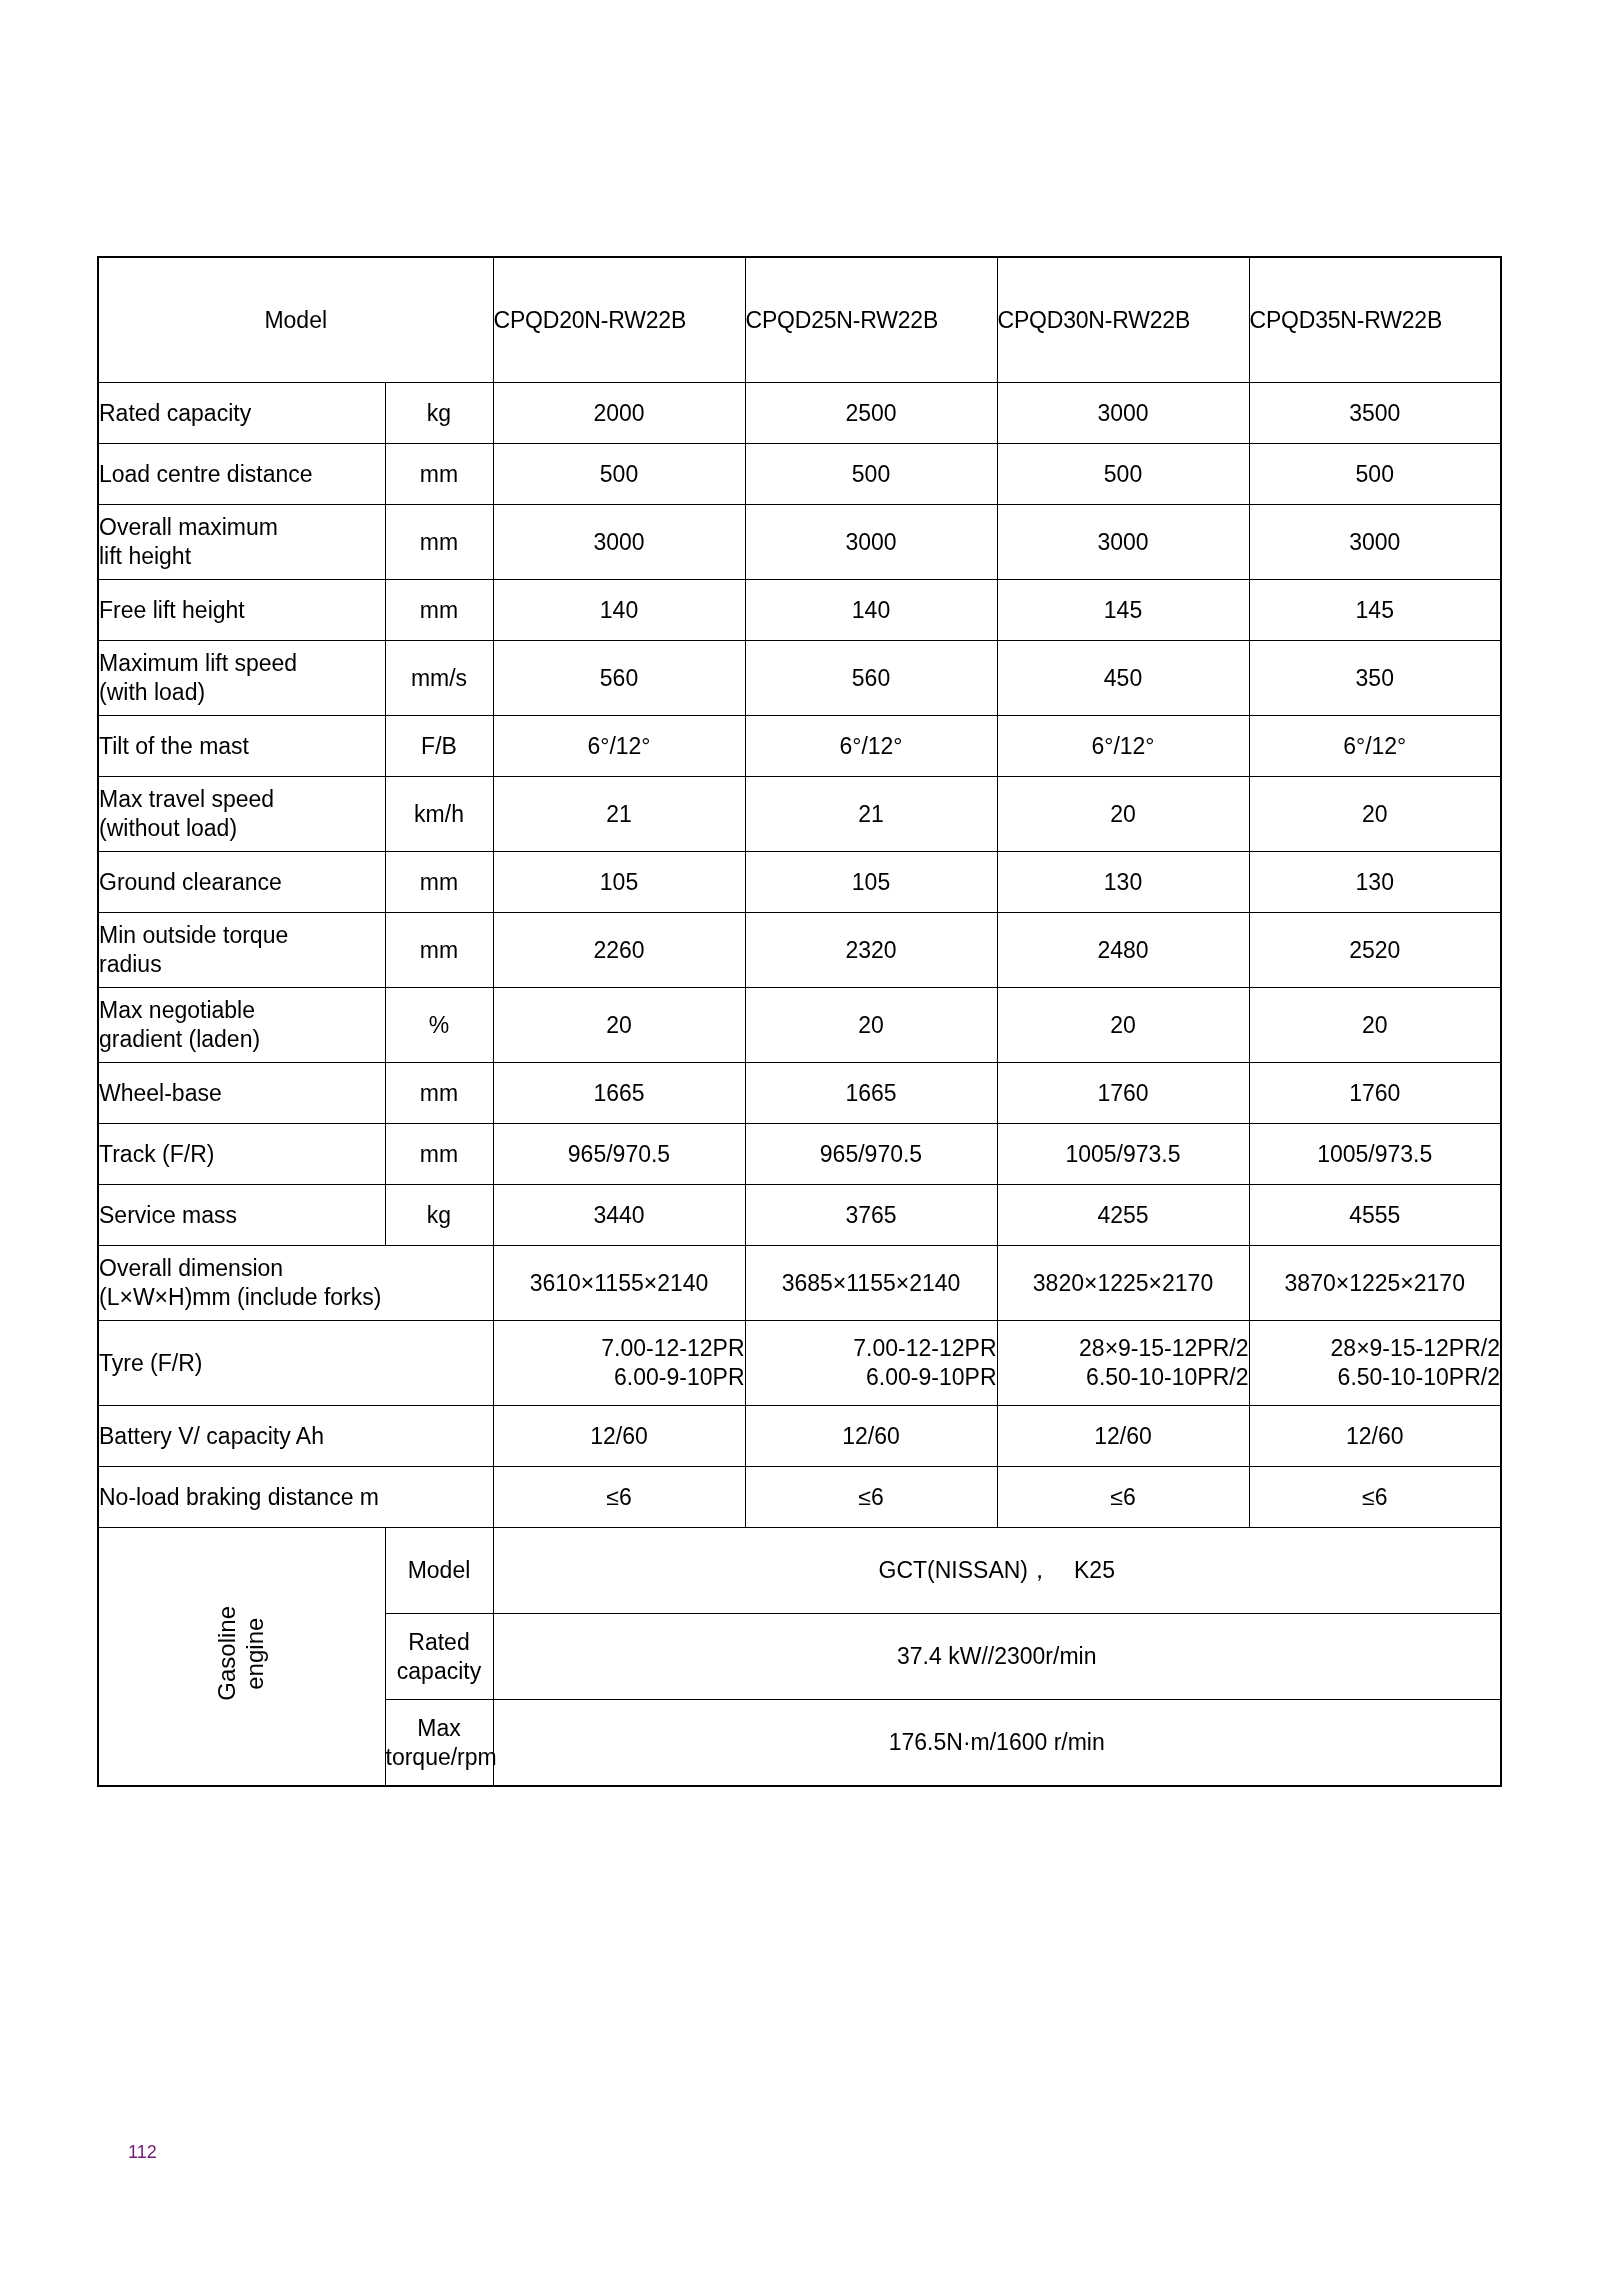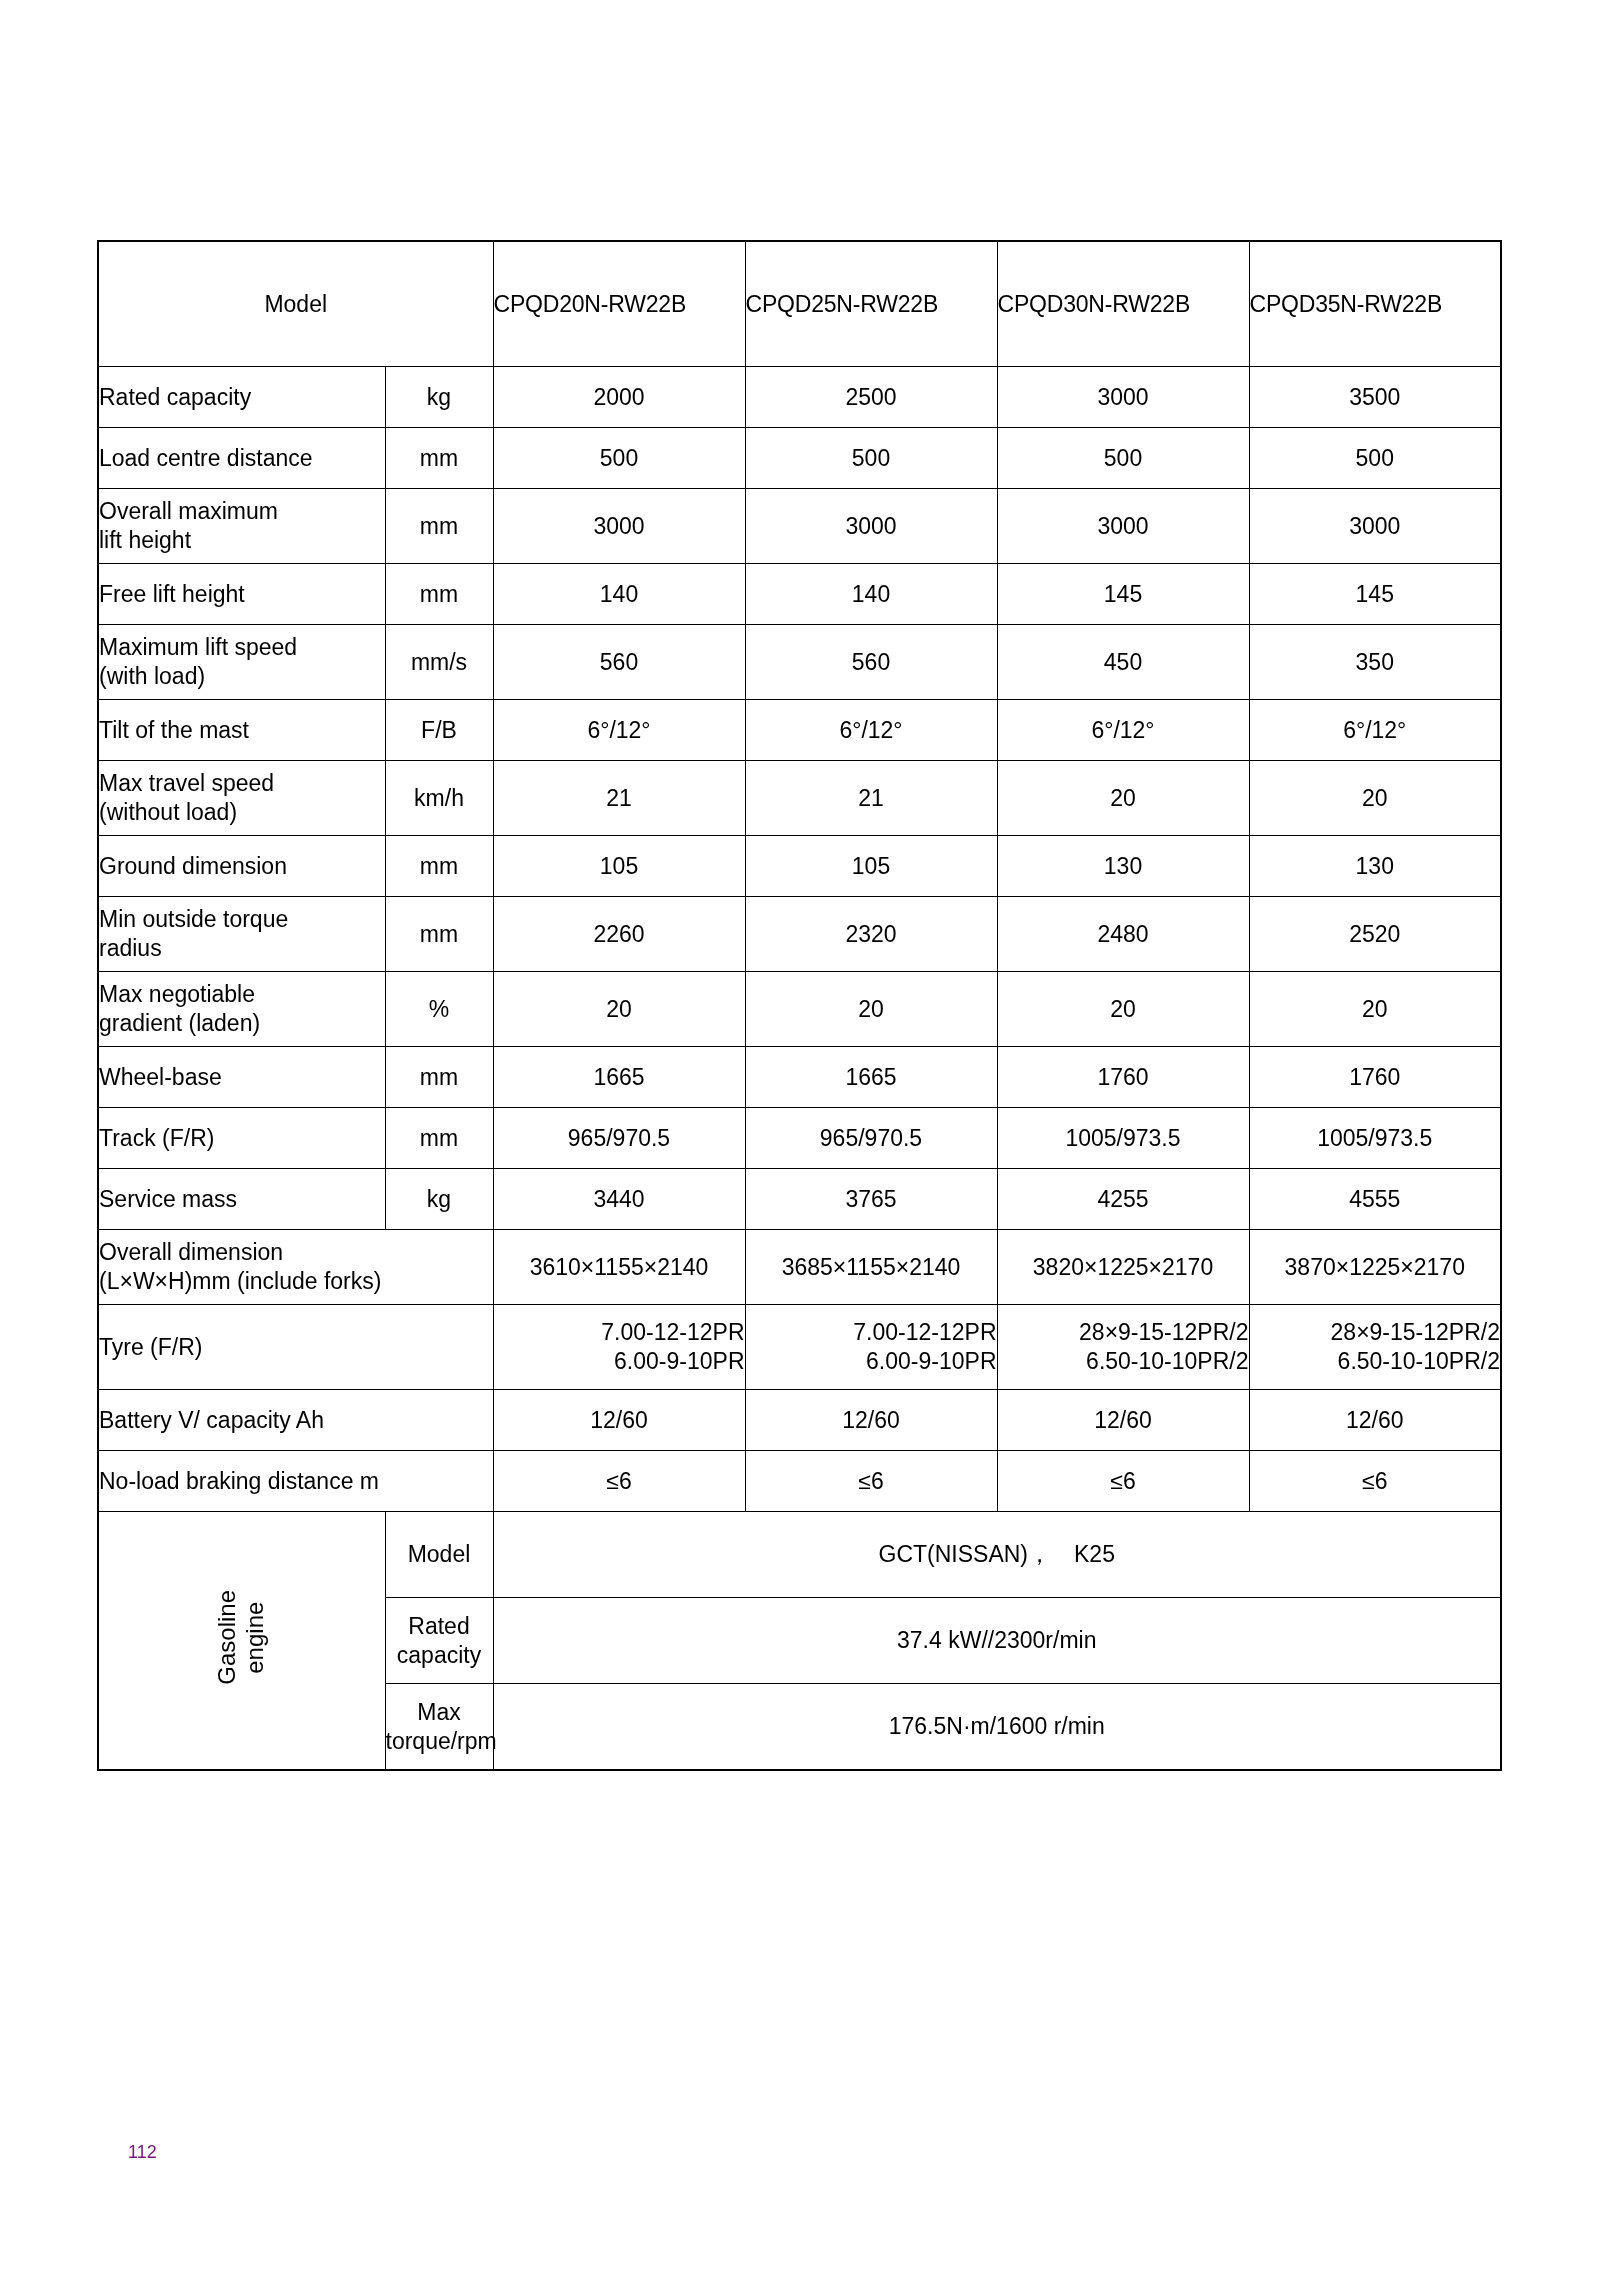--- a/index.html
+++ b/index.html
@@ -20,21 +20,21 @@
     position: absolute;
     left: 0;
     top: 0;
     width: 1616px;
     height: 2284px;
   }
 
   .spec-table-wrap {
     position: absolute;
     left: 97px;
-    top: 240px;
+    top: 256px;
     width: 1402px;
   }
 
   table.spec {
     border-collapse: collapse;
     table-layout: fixed;
     width: 1402px;
     border: 2.3px solid #000;
   }
 
@@ -226,21 +226,21 @@
             <span>(without load)</span>
           </td>
           <td class="unit">km/h</td>
           <td class="val">21</td>
           <td class="val">21</td>
           <td class="val">20</td>
           <td class="val">20</td>
         </tr>
 
         <tr class="r-1line">
-          <td class="lbl">Ground dimension</td>
+          <td class="lbl">Ground clearance</td>
           <td class="unit">mm</td>
           <td class="val">105</td>
           <td class="val">105</td>
           <td class="val">130</td>
           <td class="val">130</td>
         </tr>
 
         <tr class="r-2line">
           <td class="lbl">
             <span>Min outside torque</span><br>

